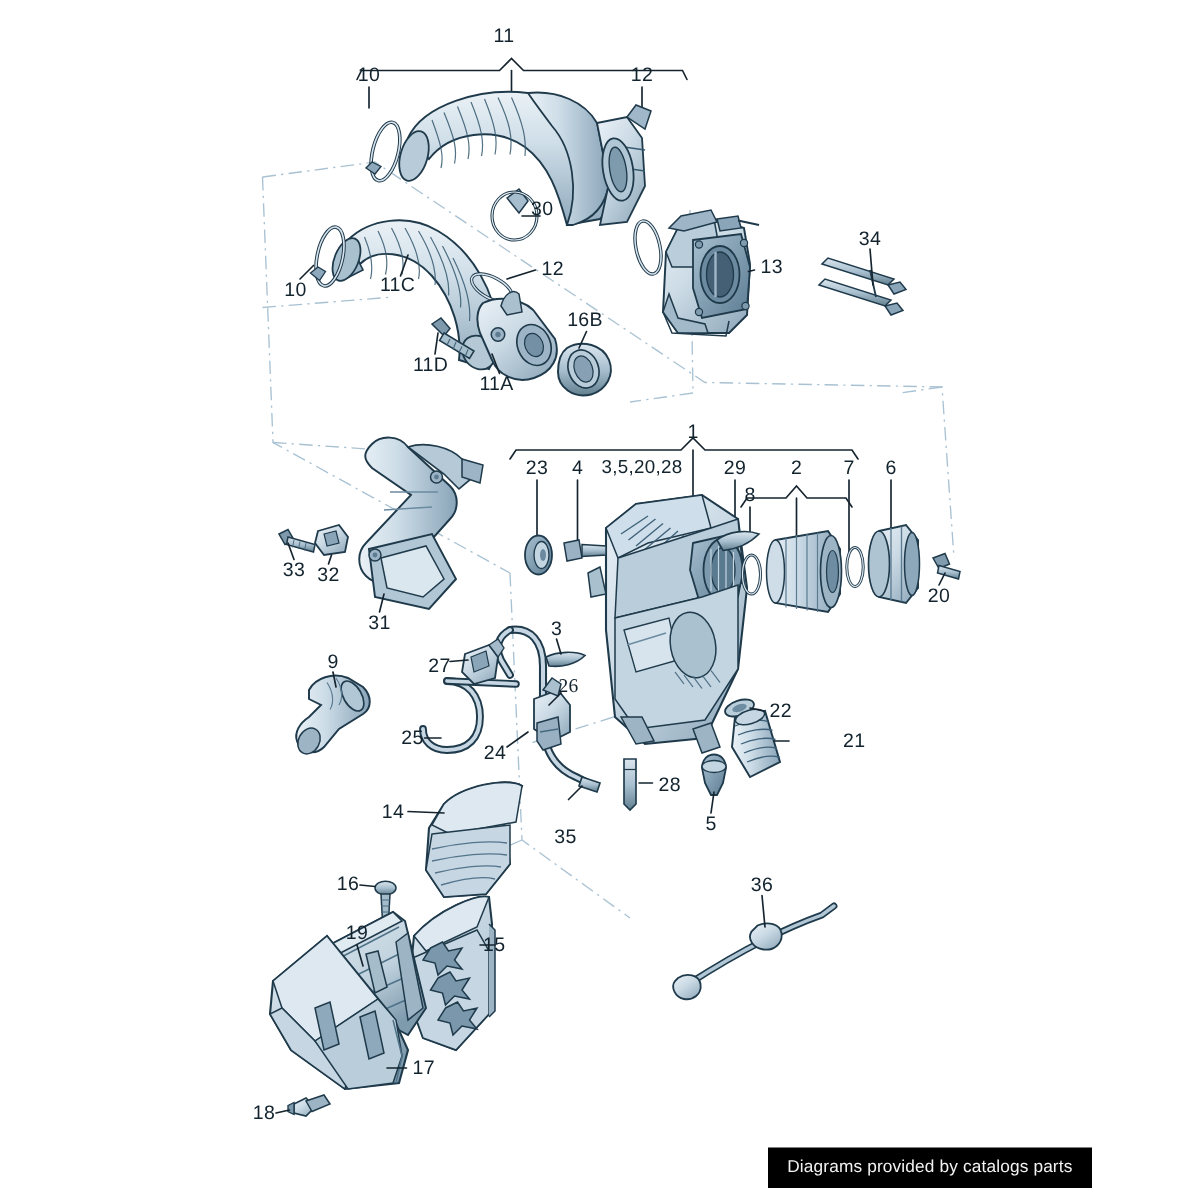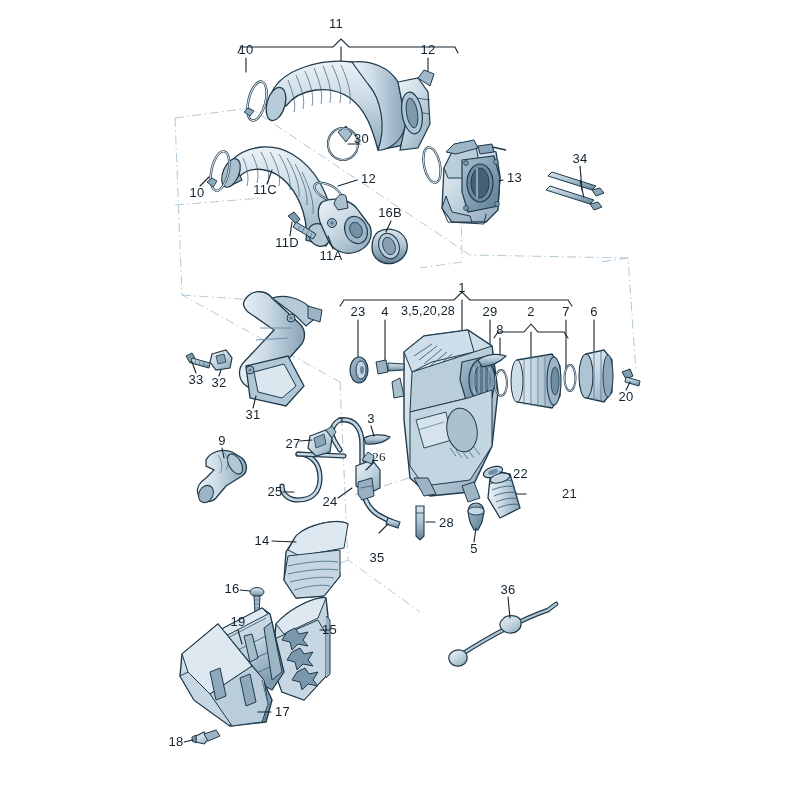--- a/index.html
+++ b/index.html
@@ -645,14 +645,17 @@
       <div class="callout" style="left: 530px; top: 487px; margin-left: 32px;">21</div>
       <div class="callout" style="left: 262px; top: 534px; transform: translateX(-50%);">14</div>
       <div class="callout" style="left: 232px; top: 582px; transform: translateX(-50%);">16</div>
       <div class="callout" style="left: 238px; top: 615px; transform: translateX(-50%);">19</div>
       <div class="callout" style="left: 322px; top: 623px;">15</div>
       <div class="callout" style="left: 275px; top: 705px; text-align: right;">17</div>
       <div class="callout" style="left: 176px; top: 735px; transform: translateX(-50%);">18</div>
       <div class="callout" style="left: 508px; top: 583px; transform: translateX(-50%);">36</div>
     </div>
 
-
+<div id="watermark">
+  <span>Diagrams provided by catalogs parts</span>
 </div>
 
+</div>
+
 </body></html>

